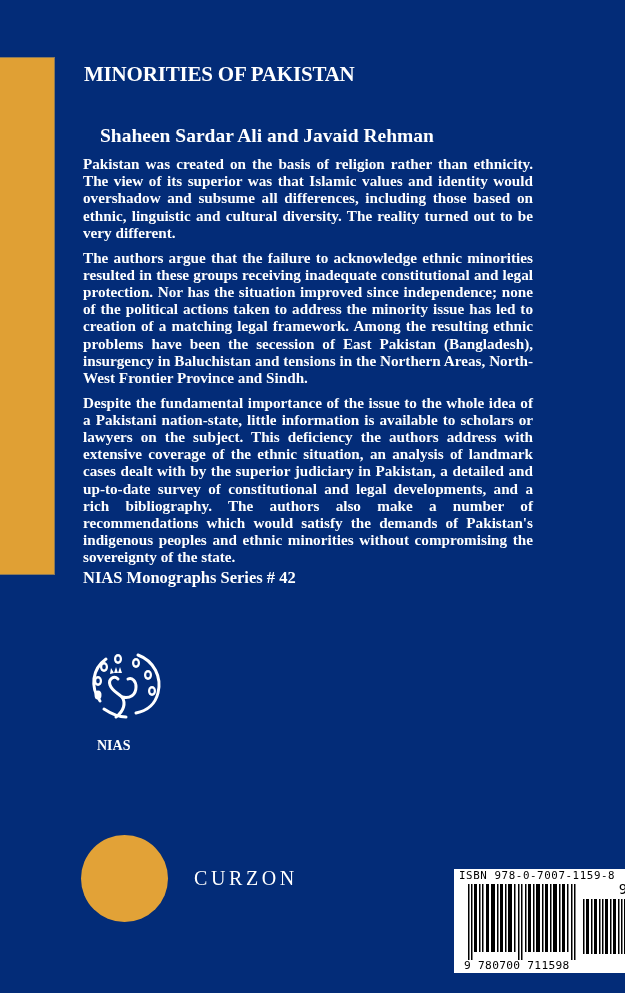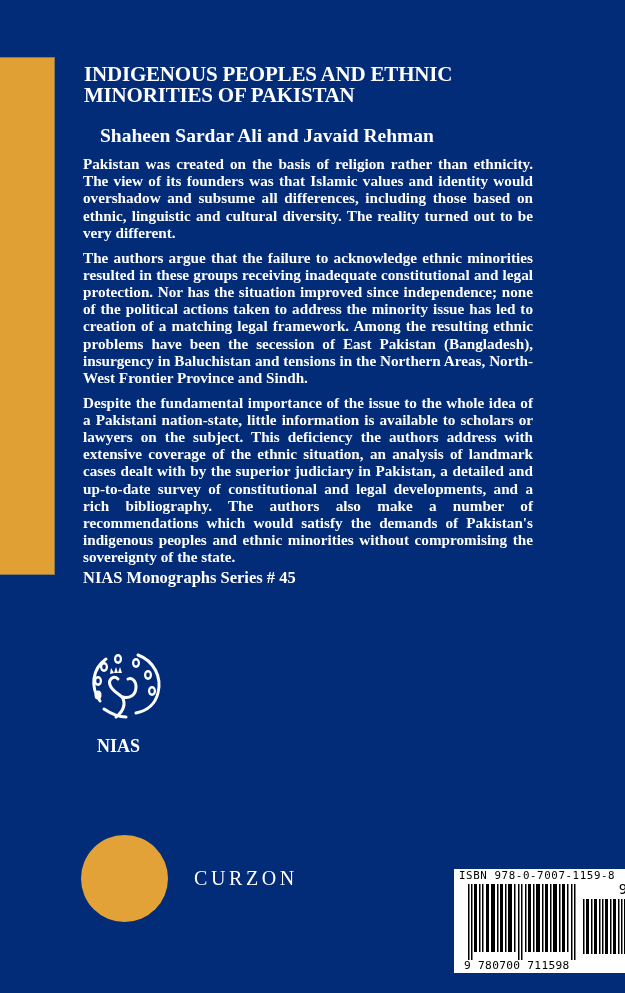--- a/index.html
+++ b/index.html
@@ -73,21 +73,21 @@
       left: 88px;
       top: 651px;
       width: 76px;
       height: 76px;
     }
     .nias-label {
       position: absolute;
       left: 97px;
       top: 736px;
       font-weight: bold;
-      font-size: 18px;
+      font-size: 14px;
       line-height: 20px;
     }
     .curzon-circle {
       position: absolute;
       left: 81px;
       top: 835px;
       width: 87px;
       height: 87px;
       border-radius: 50%;
       background: #e2a237;
@@ -153,33 +153,32 @@
       line-height: 12px;
       white-space: pre;
     }
   </style>
 </head>
 <body>
 
 <div class="side-bar"></div>
 
 <h1 class="title">
-  <span>INDIGENOUS PEOPLES AND ETHNIC</span>
   <span>MINORITIES OF PAKISTAN</span>
 </h1>
 
 <h2 class="authors">Shaheen Sardar Ali and Javaid Rehman</h2>
 
 <div class="blurb">
-  <p>Pakistan was created on the basis of religion rather than ethnicity. The view of its founders was that Islamic values and identity would overshadow and subsume all differences, including those based on ethnic, linguistic and cultural diversity. The reality turned out to be very different.</p>
+  <p>Pakistan was created on the basis of religion rather than ethnicity. The view of its superior was that Islamic values and identity would overshadow and subsume all differences, including those based on ethnic, linguistic and cultural diversity. The reality turned out to be very different.</p>
   <p>The authors argue that the failure to acknowledge ethnic minorities resulted in these groups receiving inadequate constitutional and legal protection. Nor has the situation improved since independence; none of the political actions taken to address the minority issue has led to creation of a matching legal framework. Among the resulting ethnic problems have been the secession of East Pakistan (Bangladesh), insurgency in Baluchistan and tensions in the Northern Areas, North-West Frontier Province and Sindh.</p>
   <p>Despite the fundamental importance of the issue to the whole idea of a Pakistani nation-state, little information is available to scholars or lawyers on the subject. This deficiency the authors address with extensive coverage of the ethnic situation, an analysis of landmark cases dealt with by the superior judiciary in Pakistan, a detailed and up-to-date survey of constitutional and legal developments, and a rich bibliography. The authors also make a number of recommendations which would satisfy the demands of Pakistan's indigenous peoples and ethnic minorities without compromising the sovereignty of the state.</p>
 </div>
 
-<div class="series">NIAS Monographs Series # 45</div>
+<div class="series">NIAS Monographs Series # 42</div>
 
 <div class="nias-logo">
   <svg width="76" height="76" viewBox="0 0 76 76">
     <g fill="none" stroke="#fff" stroke-width="3" stroke-linecap="round">
       <path d="M12 50 C2 36 4 18 18 8"></path>
       <path d="M50 4 C66 10 74 26 70 42 C67 54 58 60 48 62"></path>
       <path d="M30 28 C26 24 20 28 22 34 C24 40 30 42 34 46 C38 52 36 60 28 66"></path>
       <path d="M34 46 C42 48 48 44 48 36 C48 30 44 26 40 28"></path>
       <path d="M16 58 C22 62 30 66 38 66"></path>
     </g>

